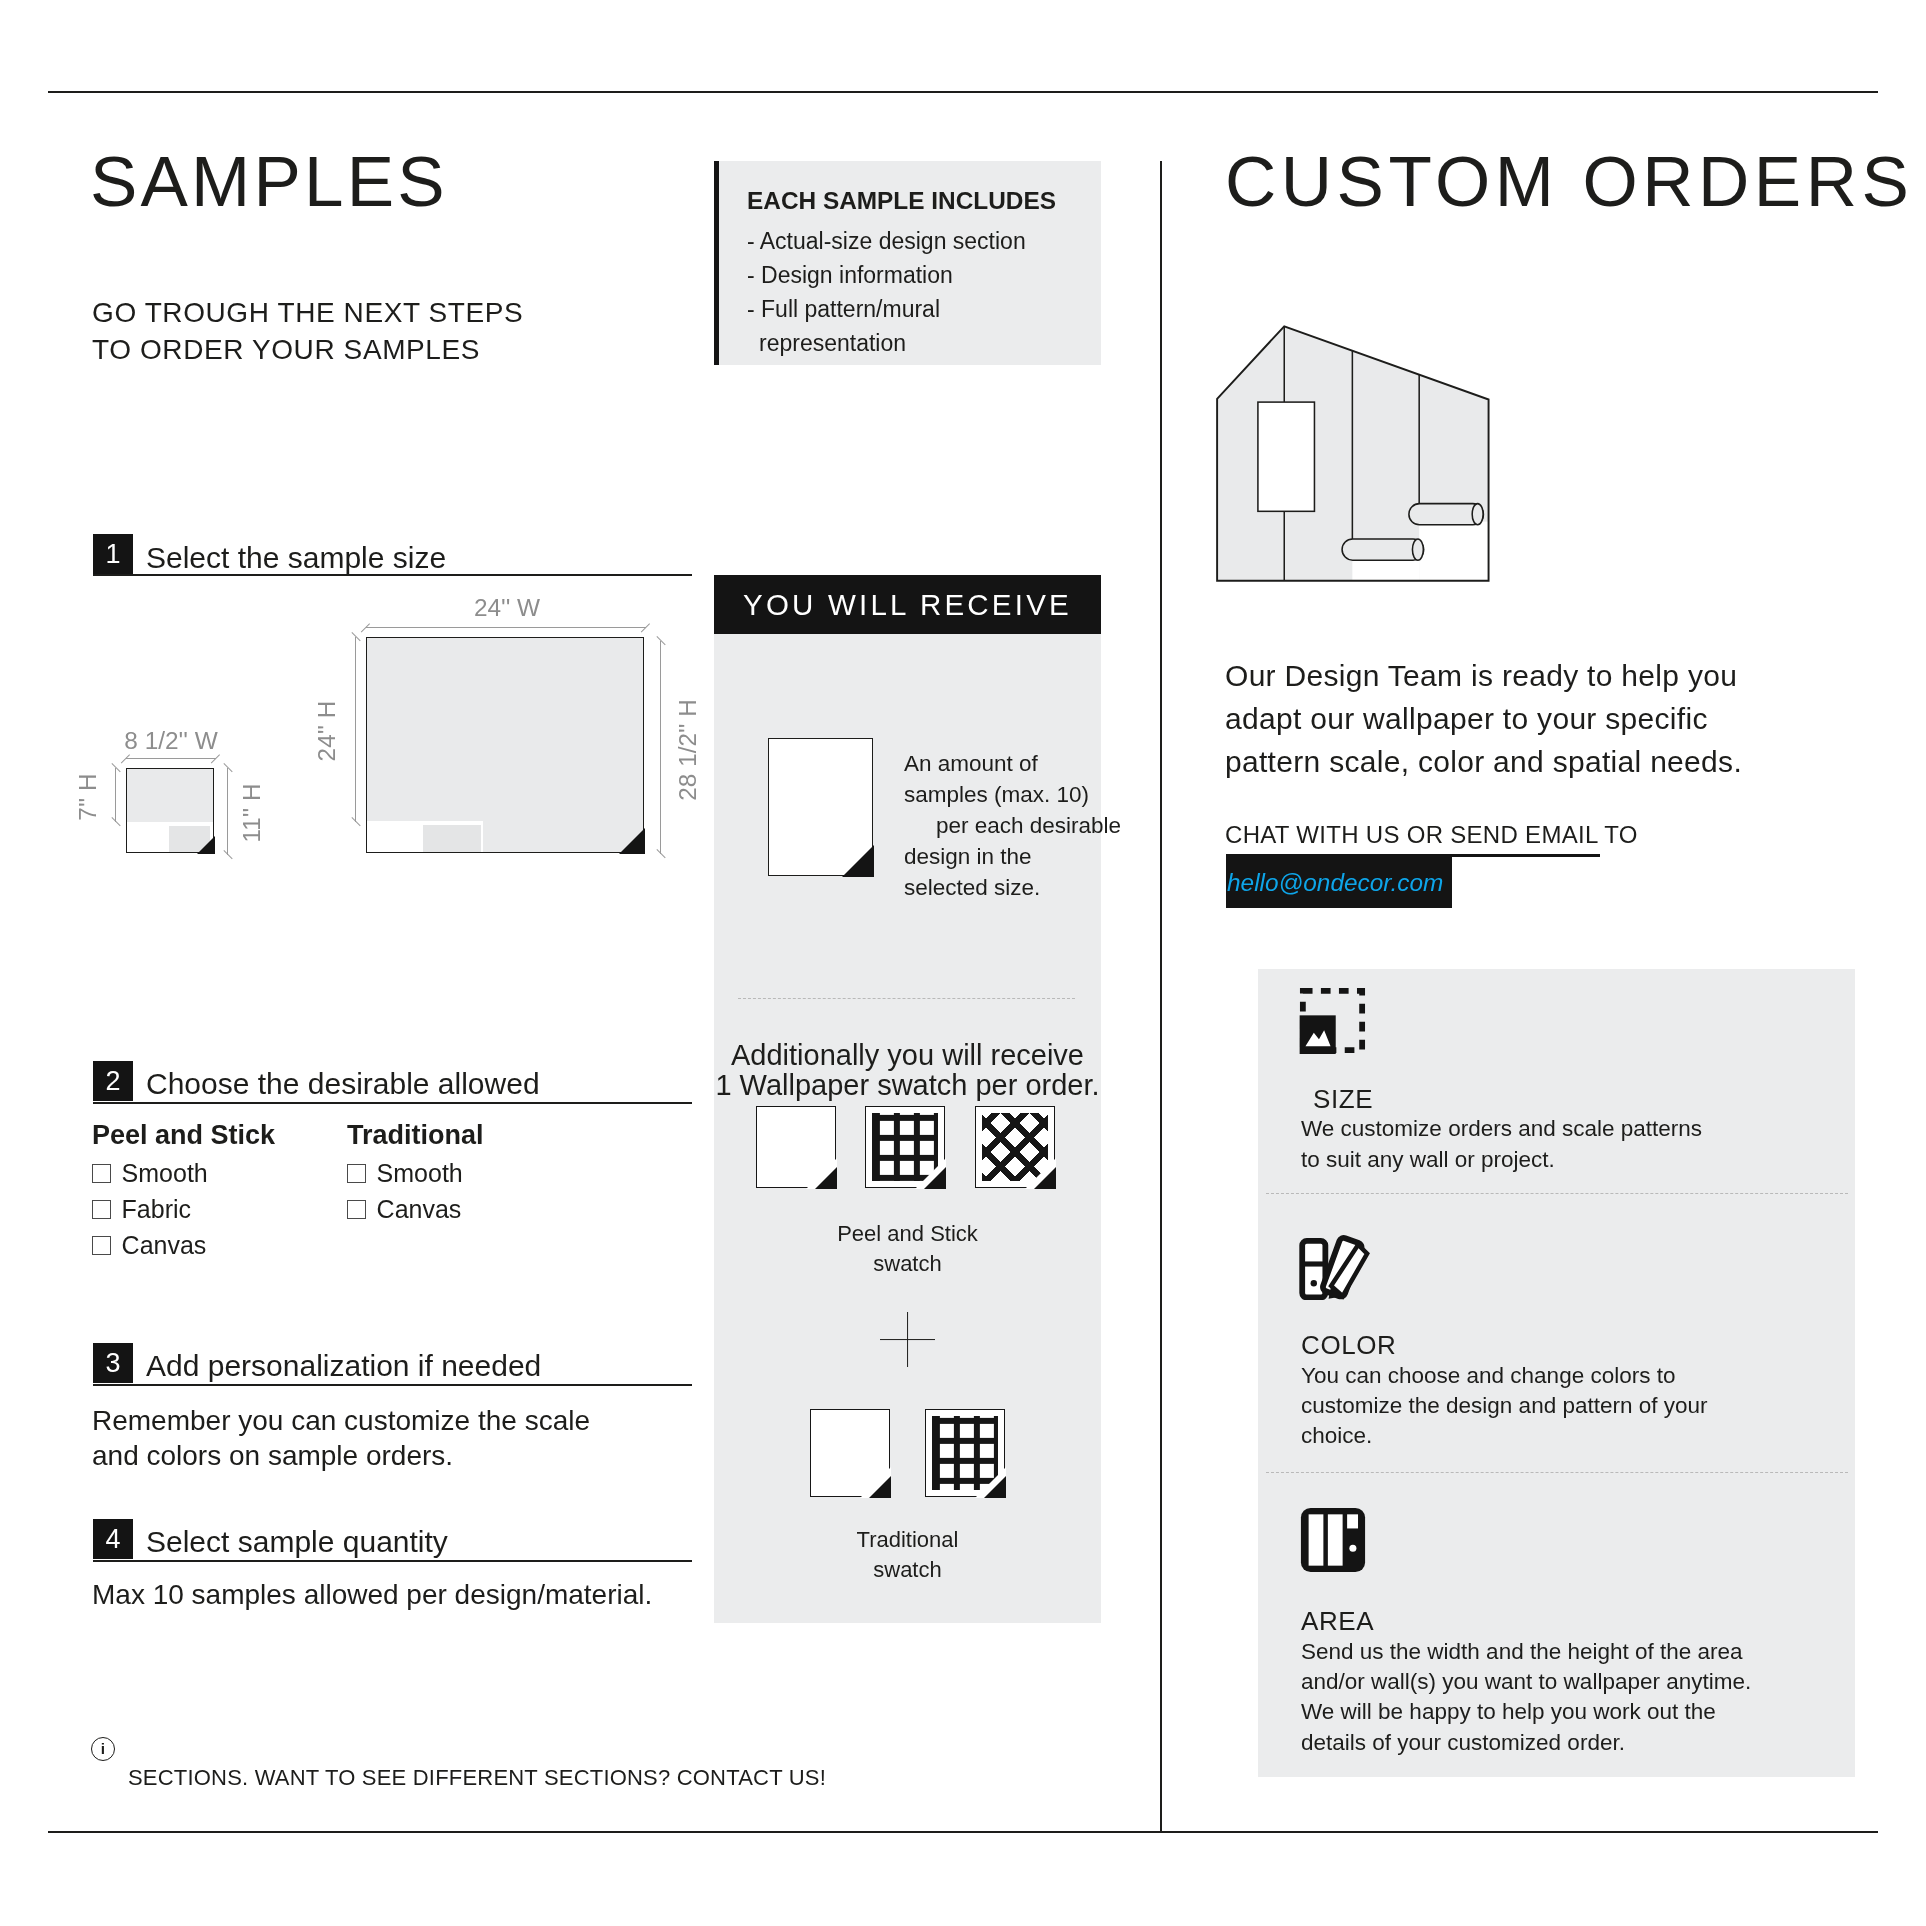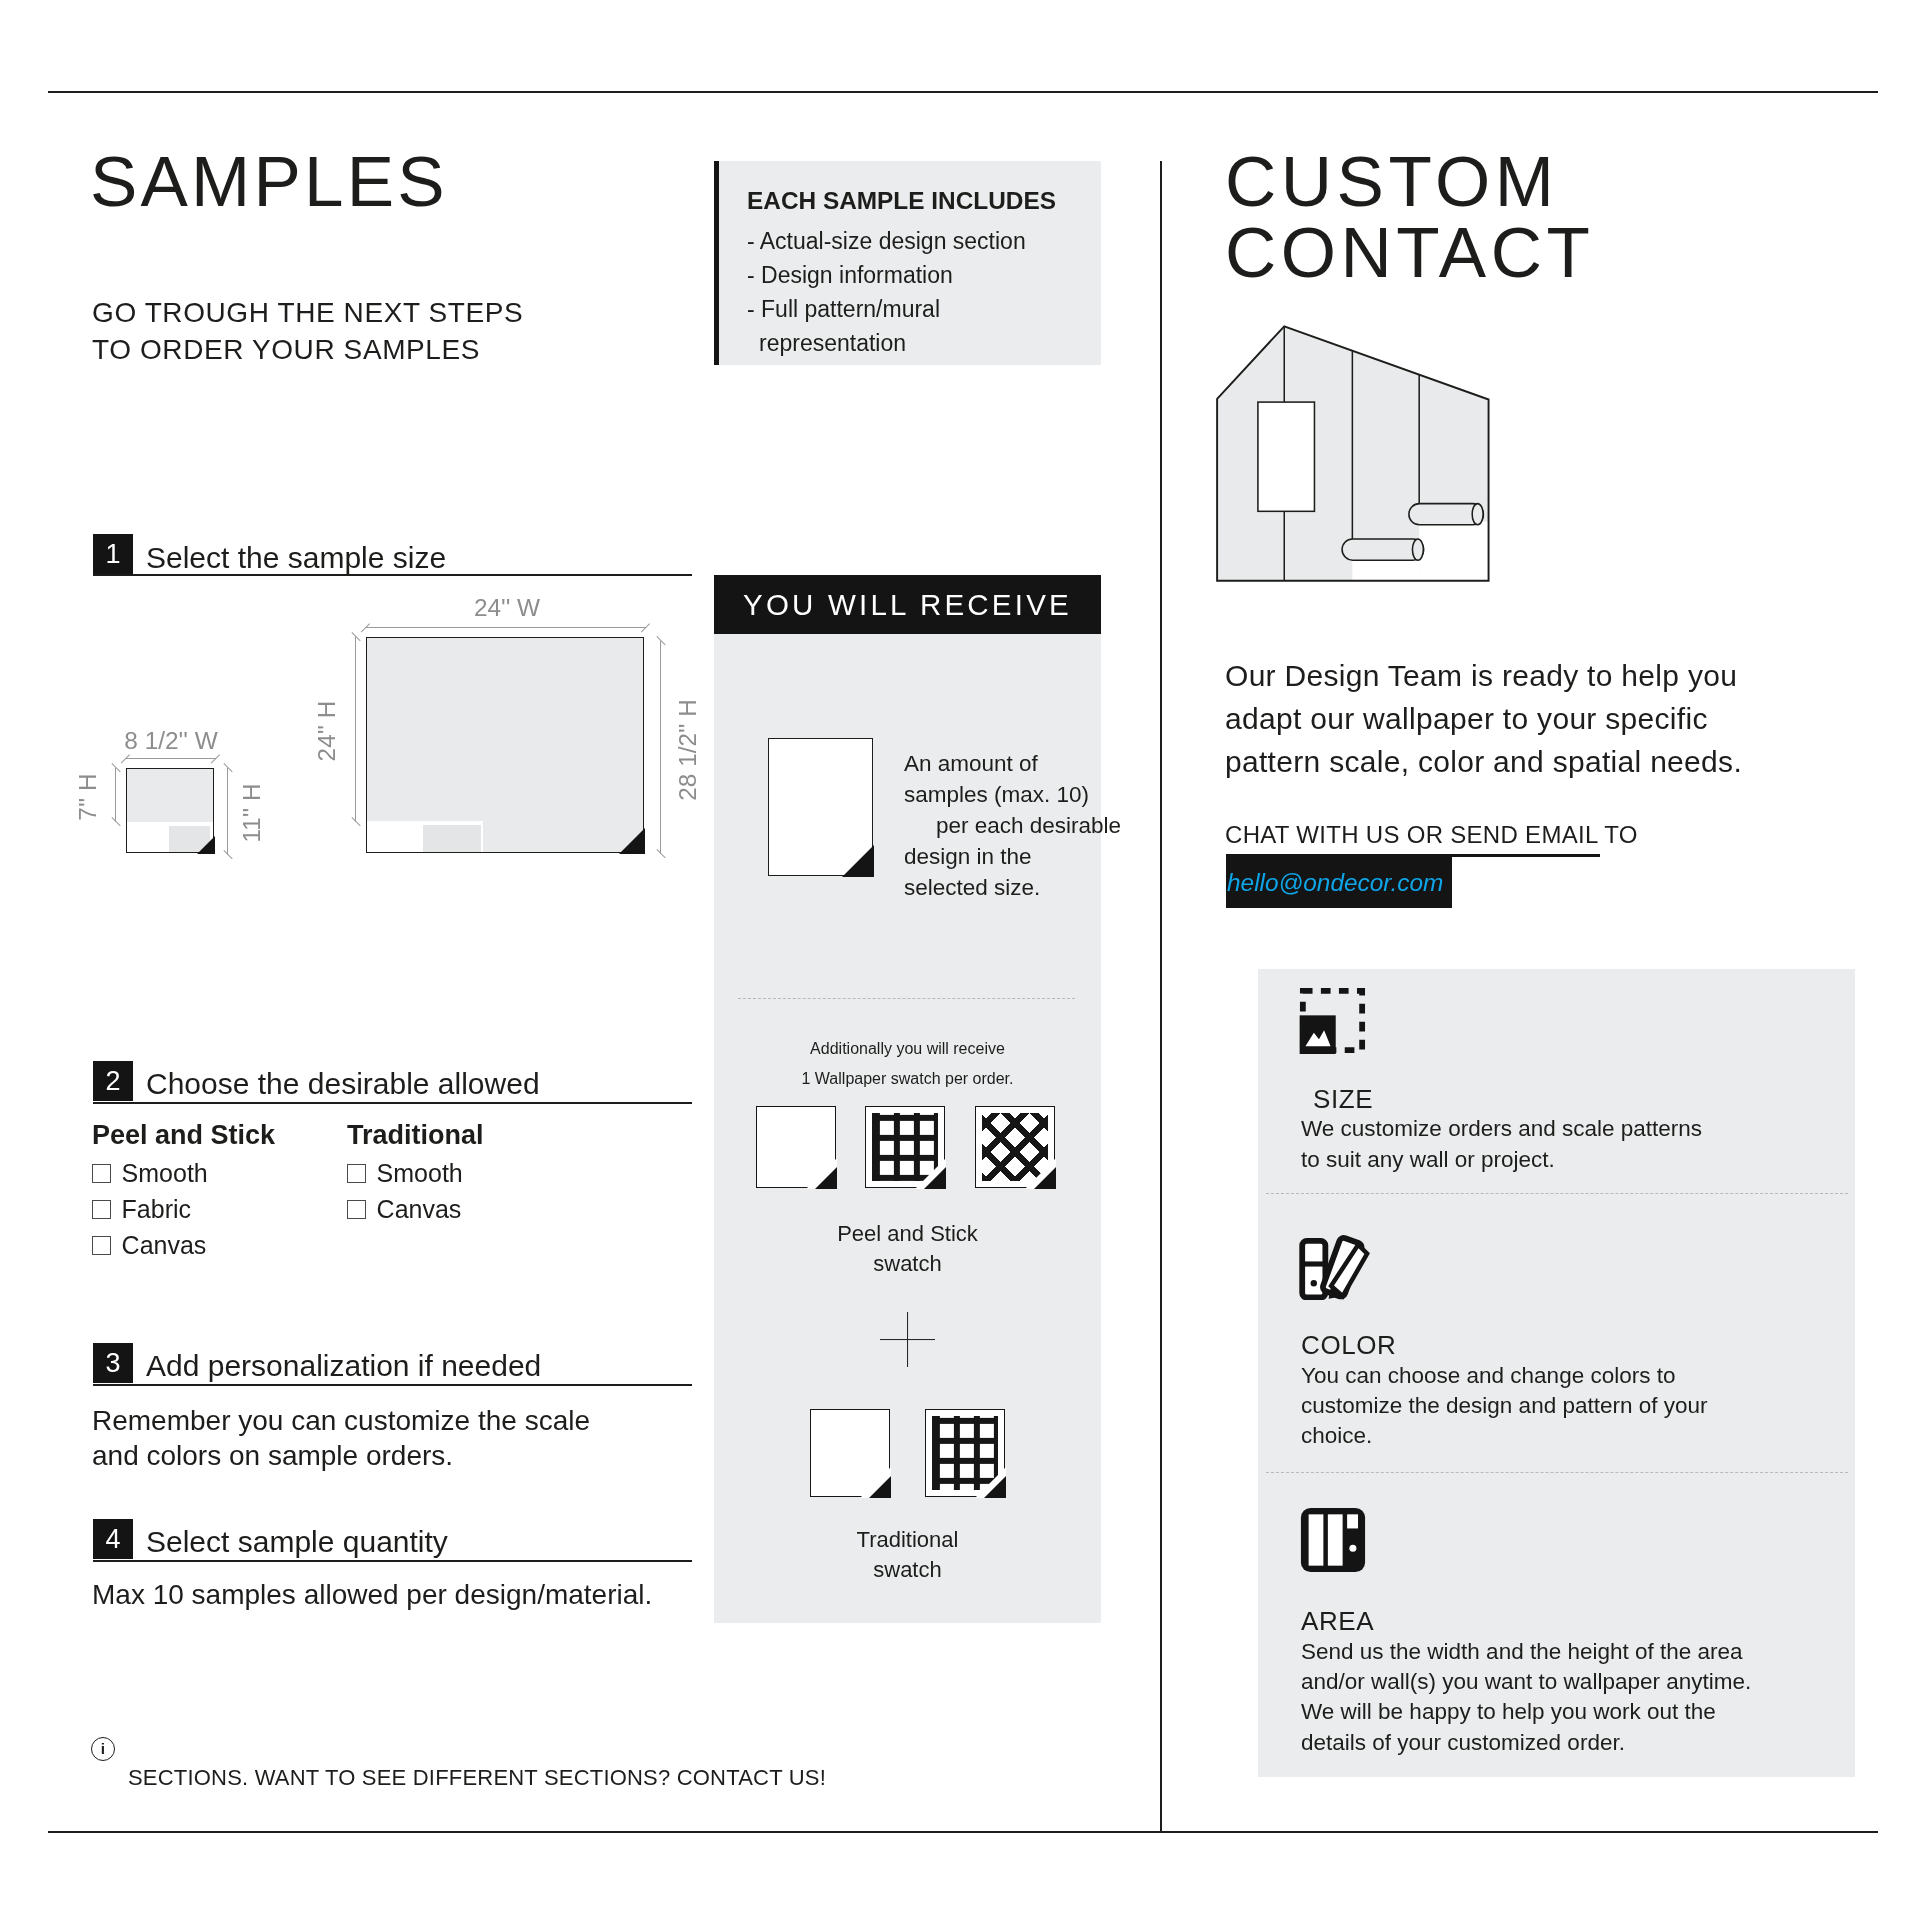--- a/index.html
+++ b/index.html
@@ -37,21 +37,21 @@
   .opt{position:absolute;font-size:25px;line-height:1;display:flex;align-items:center;}
   .cb{display:inline-block;width:17.3px;height:17.3px;border:1.9px solid #4a4a4a;margin-right:10.3px;}
   
   .includes{position:absolute;left:714px;top:161px;width:387px;height:204px;
             background:#ebeced;border-left:5.8px solid #141414;box-sizing:border-box;}
   .inc-title{position:absolute;left:28px;top:26px;font-size:24.4px;font-weight:700;}
   .inc-item{position:absolute;left:28px;font-size:23px;line-height:1;}
   .band{position:absolute;left:714px;top:575px;width:387px;height:60px;background:#141414;
         color:#fff;display:flex;align-items:center;justify-content:center;font-size:29.5px;letter-spacing:3.2px;}
   .graybox{position:absolute;background:#ebeced;}
-  .center-line{position:absolute;left:714px;width:387px;text-align:center;font-size:16px;line-height:1;}
+  .center-line{position:absolute;left:714px;width:387px;text-align:center;font-size:29px;line-height:1;}
   .swatch{position:absolute;background:#fff;border:1.9px solid #161616;}
   .pat{position:absolute;inset:6.4px;}
   .pat.grid{background-image:repeating-linear-gradient(to bottom,#161616 0 5.8px,transparent 5.8px 20px),
             repeating-linear-gradient(to right,#161616 0 5.8px,transparent 5.8px 20px);
             background-position:0 1.9px,1.9px 0;}
   .pat.cross{background-image:repeating-linear-gradient(45deg,#161616 0 5.8px,transparent 5.8px 20.5px),
              repeating-linear-gradient(-45deg,#161616 0 5.8px,transparent 5.8px 20.5px);}
   .foldw{position:absolute;right:-1.9px;bottom:-1.9px;width:0;height:0;border-style:solid;
          border-width:0 0 31px 31px;border-color:transparent transparent #fff transparent;}
   .plus{position:absolute;}
@@ -204,21 +204,21 @@
       <div class="fold" style="border-width:0 0 22px 22px;border-color:transparent transparent #141414 transparent;"></div>
   </div>
   <div class="swatch" style="left:925px;top:1409px;width:78px;height:86px;">
     <div class="pat grid"></div>
       <div class="foldw"></div>
       <div class="fold" style="border-width:0 0 22px 22px;border-color:transparent transparent #141414 transparent;"></div>
   </div>
   <div class="center-line" style="top:1529px;font-size:22px;">Traditional</div>
   <div class="center-line" style="top:1559px;font-size:22px;">swatch</div>
 
-  <div class="h1" style="left:1225px;top:146px;letter-spacing:4.5px;">CUSTOM CONTACT</div>
+  <div class="h1" style="left:1225px;top:146px;letter-spacing:4.5px;">CUSTOM ORDERS</div>
 
   <svg class="abs" style="left:1216px;top:325px;" width="274" height="257" viewBox="0 0 426 400">
     <polygon points="1.5,115 106,2 424,116 424,398 1.5,398" fill="#e9eaeb" stroke="none"></polygon>
     <rect x="212" y="360" width="104" height="37" fill="#ffffff"></rect>
     <rect x="316" y="306" width="107" height="91" fill="#ffffff"></rect>
     <line x1="106" y1="2" x2="106" y2="120" stroke="#1d1d1b" stroke-width="2.4"></line>
     <line x1="106" y1="290" x2="106" y2="397" stroke="#1d1d1b" stroke-width="2.4"></line>
     <line x1="212" y1="40" x2="212" y2="360" stroke="#1d1d1b" stroke-width="2.4"></line>
     <line x1="316" y1="77" x2="316" y2="306" stroke="#1d1d1b" stroke-width="2.4"></line>
     <rect x="65" y="120" width="88" height="170" fill="#ffffff" stroke="#1d1d1b" stroke-width="2.4"></rect>

